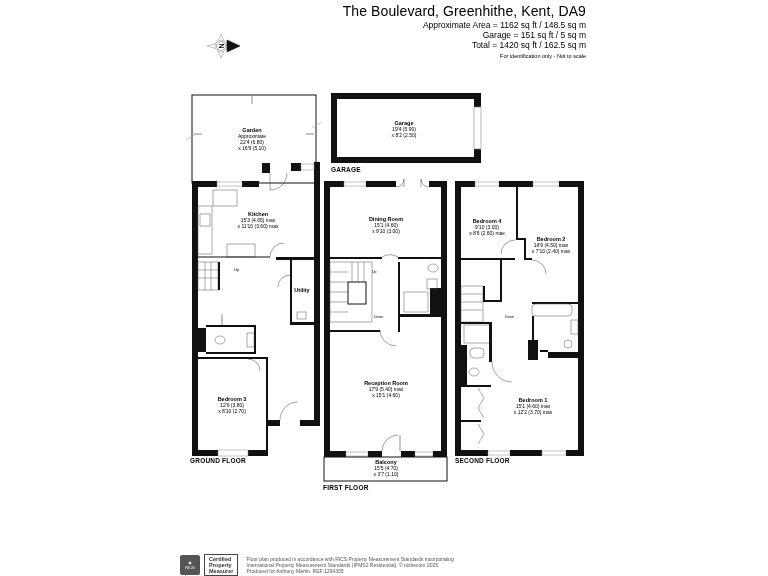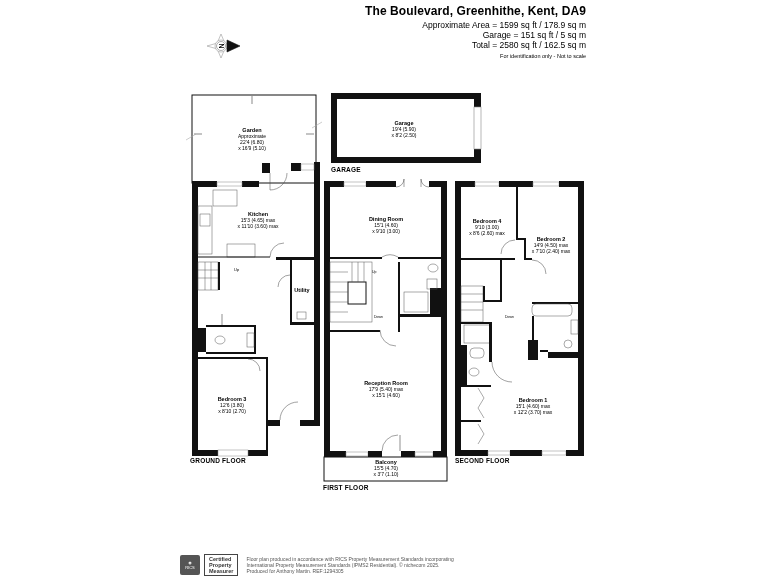--- a/index.html
+++ b/index.html
@@ -1,38 +1,38 @@
 <!DOCTYPE html>
 <html><head>
 <meta charset="utf-8">
 <style>
   html,body{margin:0;padding:0;background:#fff;}
   body{width:768px;height:576px;position:relative;overflow:hidden;font-family:"Liberation Sans",sans-serif;color:#000;}
   .hdr{position:absolute;right:182px;top:2px;text-align:right;}
-  .hdr .title{font-size:12px;font-weight:bold;letter-spacing:0.1px;line-height:18px;}
+  .hdr .title{font-size:14px;font-weight:normal;letter-spacing:0.1px;line-height:18px;}
   .hdr .line{font-size:8.5px;line-height:10px;}
   .hdr .note{font-size:5.5px;line-height:10px;margin-top:1px;}
   svg.plan{position:absolute;left:0;top:0;}
   .lbl{position:absolute;text-align:center;font-size:5px;line-height:6px;transform:translateX(-50%);white-space:nowrap;}
   .lbl .n{font-weight:bold;font-size:5.5px;}
   .floor{position:absolute;font-size:6.5px;font-weight:bold;letter-spacing:0.2px;}
   .small{position:absolute;font-size:4px;}
   .foot{position:absolute;left:180px;top:554px;display:flex;align-items:center;gap:4px;}
   .rics{width:20px;height:20px;background:#555;color:#fff;font-size:4px;display:flex;flex-direction:column;align-items:center;justify-content:center;border-radius:2px;}
   .cert{border:1px solid #444;font-size:5.5px;line-height:6px;padding:1px 4px;color:#333;font-weight:bold;}
   .foottext{font-size:5px;line-height:6px;color:#555;margin-left:4px;}
 </style>
 </head>
 <body>
 
 <div class="hdr">
   <div class="title">The Boulevard, Greenhithe, Kent, DA9</div>
-  <div class="line">Approximate Area = 1599 sq ft / 178.9 sq m</div>
+  <div class="line">Approximate Area = 1162 sq ft / 148.5 sq m</div>
   <div class="line">Garage = 151 sq ft / 5 sq m</div>
-  <div class="line">Total = 2580 sq ft / 162.5 sq m</div>
+  <div class="line">Total = 1420 sq ft / 162.5 sq m</div>
   <div class="note">For identification only - Not to scale</div>
 </div>
 
 <svg class="plan" width="768" height="576" viewBox="0 0 768 576">
 
   <g stroke="#999" stroke-width="0.6" fill="#fff">
     <polygon points="221,34 226,46 221,58 216,46"></polygon>
     <polygon points="207,46 221,42 235,46 221,50"></polygon>
     <circle cx="221" cy="46" r="6" fill="#fff"></circle>
     <polygon points="227,40 240,46 227,52" fill="#111" stroke="#111"></polygon>

